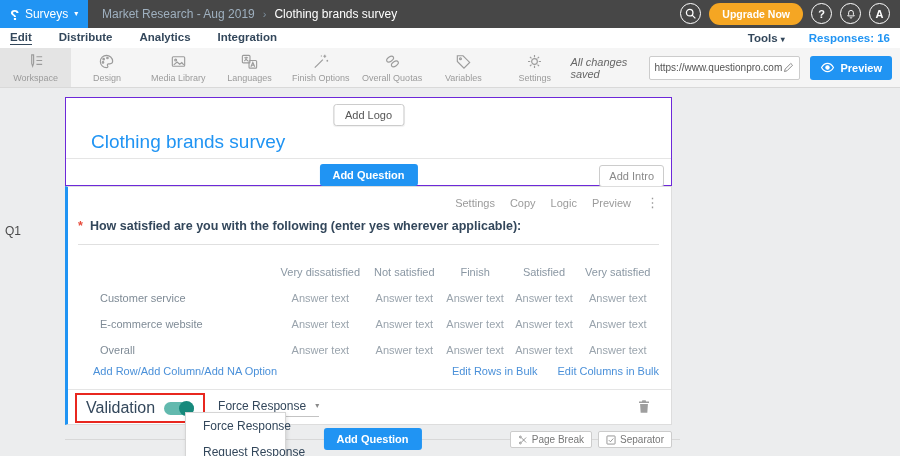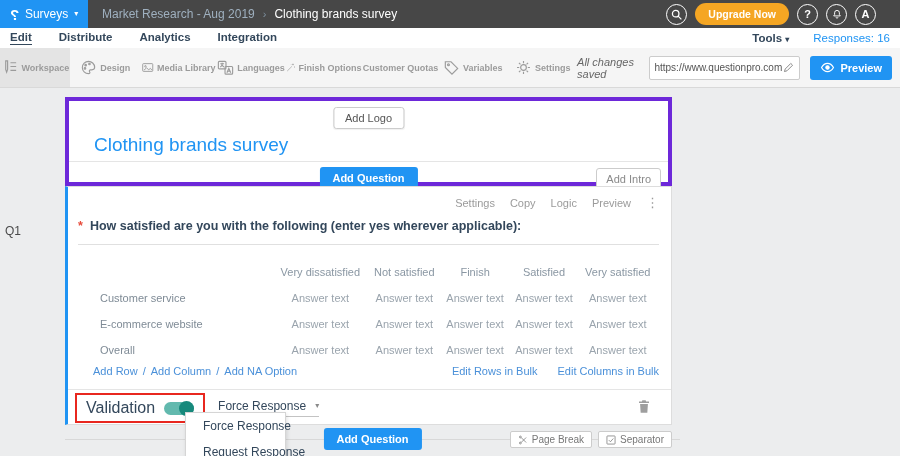--- a/index.html
+++ b/index.html
@@ -11,61 +11,61 @@
     background:#474747; display:flex; align-items:center; }
   .logo-block { width:88px; height:28px; background:#2094f3; color:#fff;
     display:flex; align-items:center; justify-content:center; gap:6px; cursor:pointer; }
   .logo-glyph { font-weight:bold; font-size:15px; transform:scaleX(-1); display:inline-block; }
   .logo-label { font-size:12px; }
   .caret { font-size:8px; line-height:1; }
   .breadcrumb { margin-left:14px; font-size:12px; display:flex; align-items:center; gap:8px; }
   .bc-parent { color:#9fb0bf; }
   .bc-sep { color:#7d8f9e; font-size:11px; }
   .bc-current { color:#ffffff; }
-  .header-right { margin-left:auto; display:flex; align-items:center; gap:8px; padding-right:24px; }
+  .header-right { margin-left:auto; display:flex; gap:8px; padding-right:10px; }
   .hcircle { width:21px; height:21px; border:1.5px solid #fff; border-radius:50%;
     color:#fff; display:flex; align-items:center; justify-content:center;
     font-size:11px; font-weight:bold; cursor:pointer; }
   .upgrade-btn { background:#f5a623; color:#fff; border:none; border-radius:11px;
     font-size:10.5px; font-weight:bold; padding:5px 13px; cursor:pointer;
     font-family:"Liberation Sans", sans-serif; }
 
   
   .nav { position:absolute; left:0; top:28px; width:900px; height:20px; background:#fff;
     display:flex; align-items:center; font-size:11.5px; }
   .nav-tabs { display:flex; gap:27px; padding-left:10px; }
   .nav-tab { color:#33475b; font-weight:bold; cursor:pointer; }
   .nav-tab.active { border-bottom:1px solid #33475b; padding-bottom:1px; }
   .nav-right { margin-left:auto; display:flex; align-items:center; gap:24px; padding-right:10px; }
   .tools { color:#33475b; font-weight:bold; cursor:pointer; }
-  .responses { color:#2094f3; font-weight:normal; cursor:pointer; }
+  .responses { color:#2094f3; font-weight:bold; cursor:pointer; }
 
   
   .toolbar { position:absolute; left:0; top:48px; width:900px; height:40px;
     background:#f5f5f5; border-bottom:1px solid #d9d9d9; display:flex; align-items:stretch; }
-  .tool-item { width:76px; display:flex; flex-direction:row; align-items:center;
-    justify-content:center; gap:2px; color:#9b9b9b; cursor:pointer;font-weight:bold; }
+  .tool-item { width:76px; display:flex; flex-direction:column; align-items:center;
+    justify-content:center; gap:2px; color:#9b9b9b; cursor:pointer; }
   .tool-item.active { background:#e4e4e4; }
   .tool-item svg { stroke:#9b9b9b; fill:none; stroke-width:1.2; }
   .tool-label { font-size:9px; color:#9b9b9b; white-space:nowrap; }
   .toolbar-right { margin-left:auto; display:flex; align-items:center; gap:10px; padding-right:8px; }
   .saved-status { font-size:11px; font-style:italic; color:#666; }
   .url-box { width:152px; height:24px; background:#fff; border:1px solid #ccc; border-radius:2px;
     display:flex; align-items:center; padding:0 4px; }
   .url-box input { border:none; outline:none; width:128px; font-size:10px; color:#555;
     font-family:"Liberation Sans", sans-serif; background:transparent; }
   .preview-btn { background:#2094f3; border:none; color:#fff; border-radius:3px; height:24px;
     padding:0 10px; font-size:11px; font-weight:bold; display:flex; align-items:center; gap:5px;
     cursor:pointer; font-family:"Liberation Sans", sans-serif; }
 
   
   .q1-label { position:absolute; left:5px; top:224px; font-size:12px; color:#4a4a4a; }
 
   .card1 { position:absolute; left:65px; top:97px; width:607px; height:89px;
-    background:#fff; border:4px solid #6d28d9; }
+    background:#fff; border:1px solid #6d28d9; }
   .add-logo-btn { position:absolute; left:50%; transform:translateX(-50%); top:6px;
     background:#fff; border:1px solid #ccc; border-radius:3px; padding:4px 11px;
     font-size:11px; color:#555; cursor:pointer; box-shadow:0 1px 1px rgba(0,0,0,.06);
     font-family:"Liberation Sans", sans-serif; }
   .survey-title { position:absolute; left:25px; top:33px; font-size:19px; color:#2094f3; cursor:text; }
   .card1-divider { position:absolute; left:0; right:0; top:60px; border-top:1px solid #e5e5e5; }
   .blue-btn { background:#2094f3; border:none; color:#fff; border-radius:3px;
     font-size:11px; font-weight:bold; padding:5px 13px; cursor:pointer;
     font-family:"Liberation Sans", sans-serif; }
   .card1 .add-question { position:absolute; left:50%; transform:translateX(-50%); top:66px; }
@@ -86,21 +86,21 @@
   .req-star { color:#e74c3c; }
   .answer-table { position:absolute; left:32px; right:14px; top:72px;
     border-collapse:collapse; width:calc(100% - 46px); font-size:11px; }
   .answer-table th, .answer-table td { font-weight:normal; text-align:center; height:26px; cursor:text; }
   .answer-table thead th { color:#8a97a3;margin-top:32px; }
   .answer-table tbody th { text-align:left; color:#7f8b96; }
   .answer-table td { color:#9aa4ad; }
   .answer-table .rowcol { width:31%; }
   .q-links-row { position:absolute; left:25px; right:12px; top:178px; display:flex;
     align-items:center; font-size:11px; color:#4a90d9; }
-  .q-links-left { display:flex; gap:5px; }
+  .q-links-left { display:flex; }
   .q-links-left span { cursor:pointer; }
   .q-links-right { margin-left:auto; display:flex; gap:20px;text-align:right; }
   .q-links-right span { cursor:pointer; }
   .q-divider { position:absolute; left:0; right:0; top:202px; border-top:1px solid #e5e5e5; }
   .validation-row { position:absolute; left:7px; right:12px; top:206px; height:30px;
     display:flex; align-items:center; }
   .validation-box { display:flex; align-items:center; gap:9px; border:2px solid #e8271f;
     padding:4px 9px; }
   .validation-label { font-size:16px; color:#33475b; }
   .toggle { width:30px; height:13px; border-radius:7px; background:#62b9ae; position:relative;
@@ -212,21 +212,21 @@
         <path d="M4 16.5L12.5 8"></path>
         <path d="M14.5 3v3M13 4.5h3M16.5 8.5l1.3 1.3M17.8 8.5l-1.3 1.3M10.5 3.8l.8.8"></path>
       </svg>
     <span class="tool-label">Finish Options</span>
   </div>
   <div class="tool-item">
     <svg width="19" height="19" viewBox="0 0 20 20">
         <ellipse cx="7.5" cy="7.5" rx="4" ry="2.4" transform="rotate(-35 7.5 7.5)"></ellipse>
         <ellipse cx="12.5" cy="12.5" rx="4" ry="2.4" transform="rotate(-35 12.5 12.5)"></ellipse>
       </svg>
-    <span class="tool-label">Customer Quotas</span>
+    <span class="tool-label">Overall Quotas</span>
   </div>
   <div class="tool-item">
     <svg width="19" height="19" viewBox="0 0 20 20">
         <path d="M3.5 4h6l7 7-6 6-7-7z"></path>
         <circle cx="6.8" cy="7.2" r="1"></circle>
       </svg>
     <span class="tool-label">Variables</span>
   </div>
   <div class="tool-item">
     <svg width="19" height="19" viewBox="0 0 20 20">

